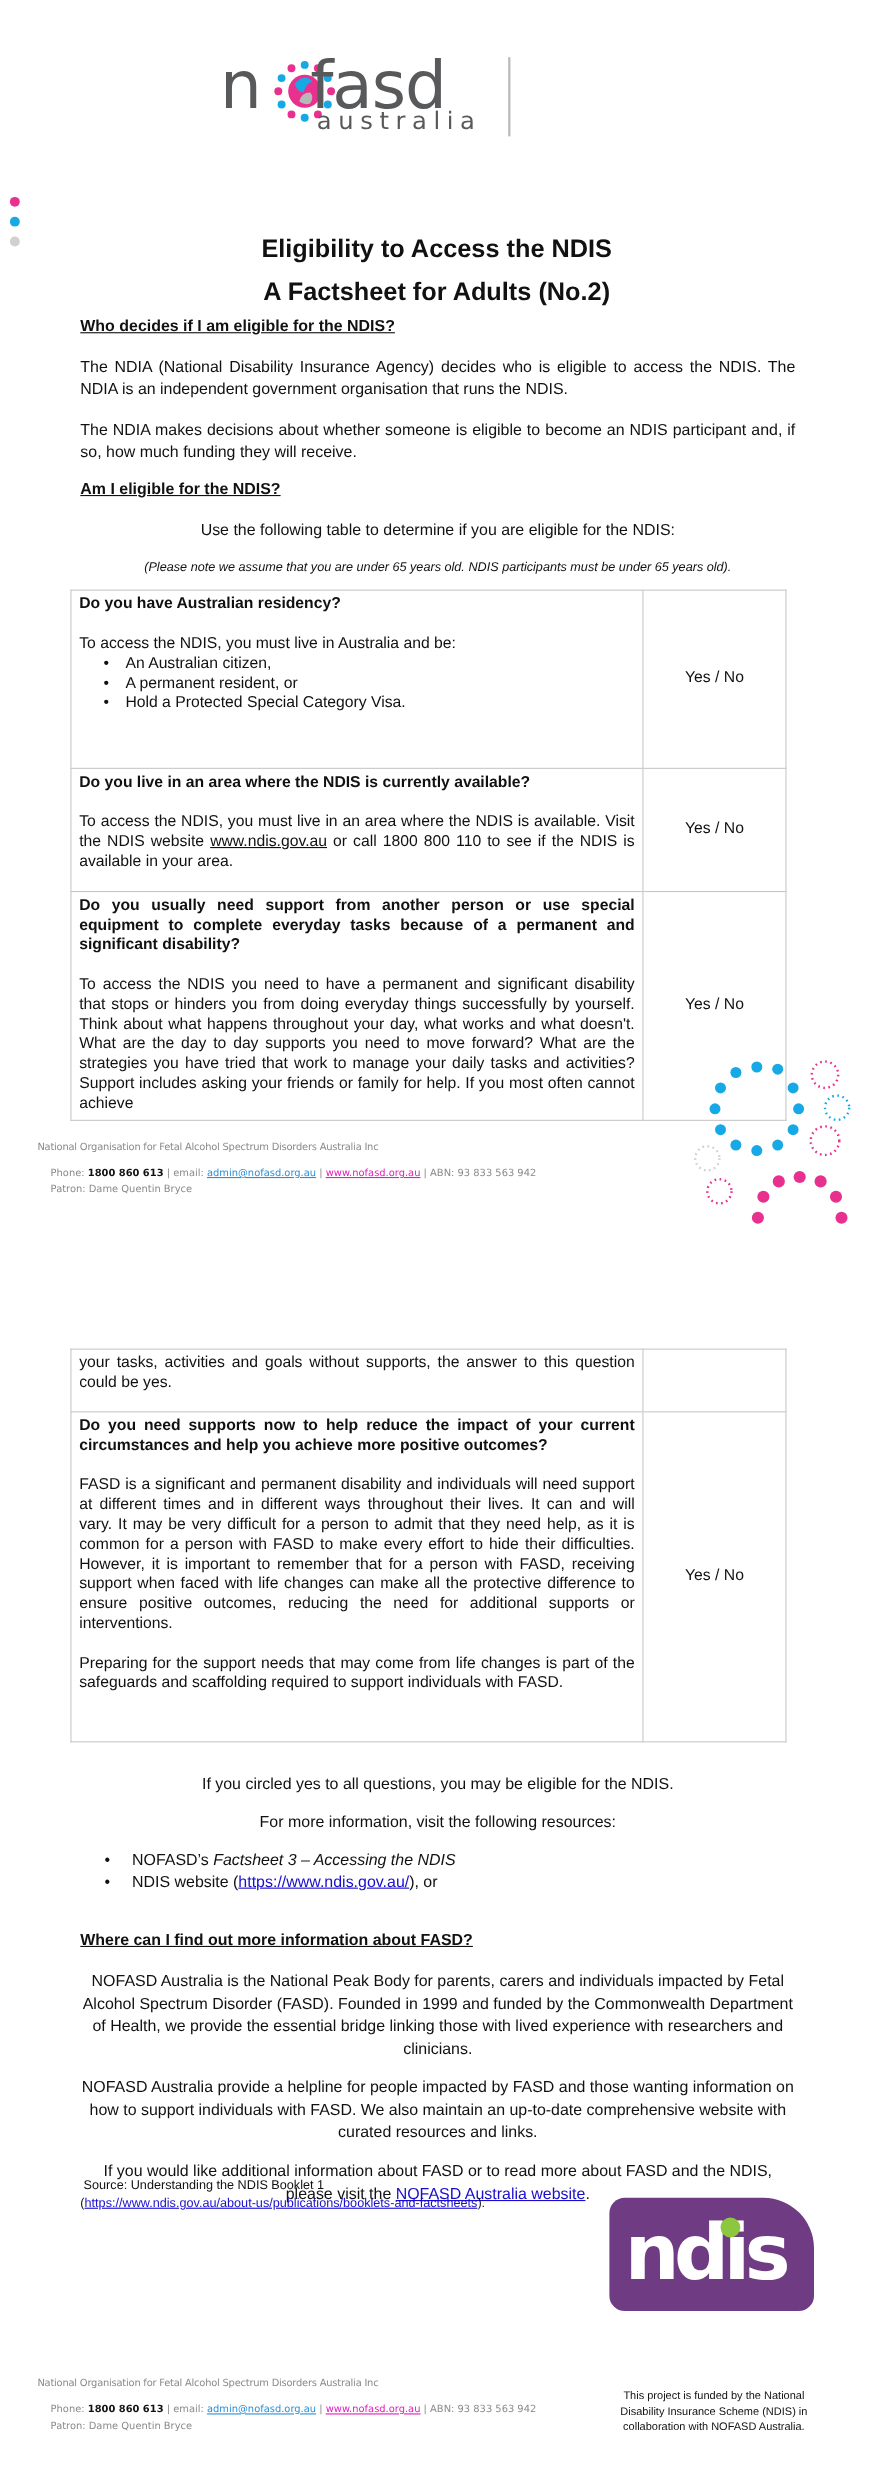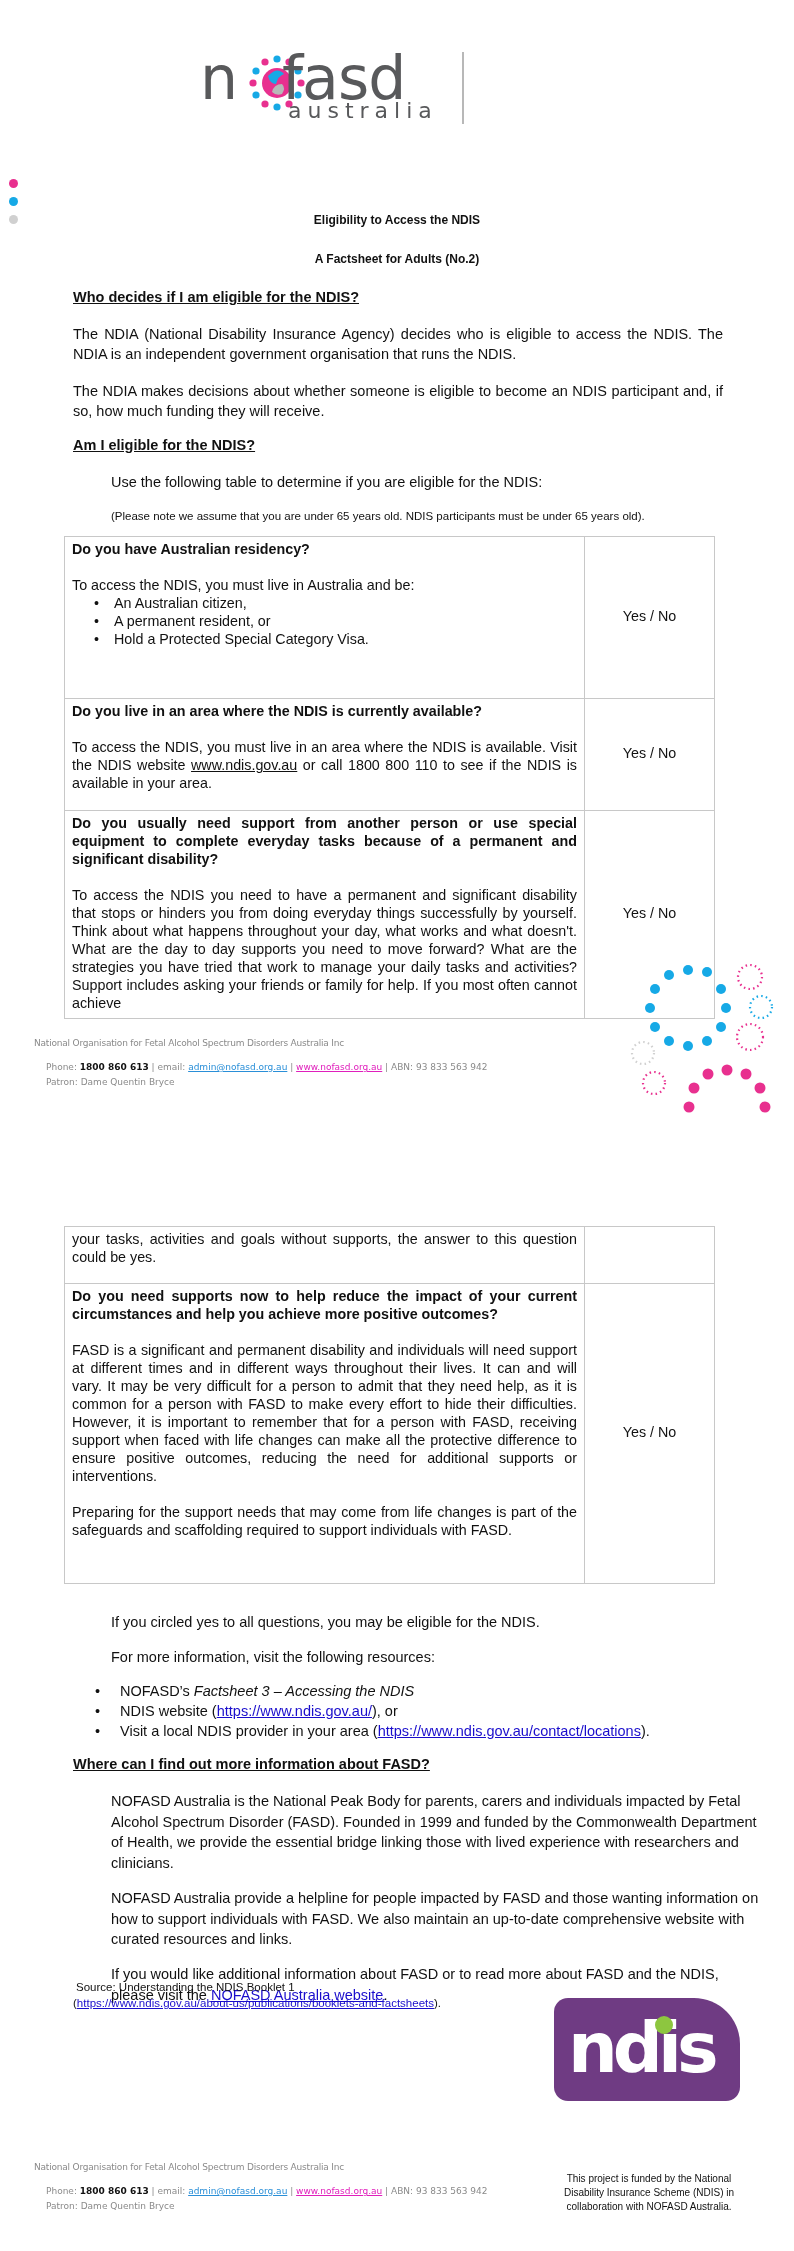--- a/index.html
+++ b/index.html
@@ -16,25 +16,25 @@
   .logo .aus { position: absolute; left: 88px; top: 50px; font-family: "DejaVu Sans", sans-serif; color: #58595b; font-size: 22px; letter-spacing: 6px; }
   .logo .divider { position: absolute; left: 262px; top: 4px; width: 2px; height: 72px; background: #b8b8b8; }
   .logo .nat { position: absolute; left: 276px; top: 4px; color: #58595b; font-weight: bold; line-height: 17px; }
   .logo .nat .l1 { font-size: 19px; display:block; }
   .logo .nat .l2 { font-size: 15px; display:block; }
   .logo .nat .l3, .logo .nat .l4 { font-size: 12.5px; display:block; line-height: 15px; }
   .sun { position: absolute; left: 48px; top: 6px; width: 58px; height: 58px; }
 
   .side-dots span { position: absolute; width: 9px; height: 9px; border-radius: 50%; left: 9px; }
 
-  h1.title { position: absolute; left: 0; width: 794px; text-align: center; font-size: 12px; font-weight: bold; }
+  h1.title { position: absolute; left: 0; width: 794px; text-align: center; font-size: 23px; font-weight: bold; }
   .h2 { position: absolute; left: 73px; font-size: 14.5px; font-weight: bold; text-decoration: underline; }
   .p { position: absolute; left: 73px; width: 650px; font-size: 14.5px; line-height: 20px; text-align: justify; }
-  .p.left { text-align: left; margin-left: 38px; }
-  .note { font-size: 11.5px; }
+  .p.left { text-align: center; }
+  .note { font-size: 11.5px; font-style: italic; }
 
   table.q { position: absolute; left: 64px; width: 651px; border-collapse: collapse; font-size: 14.3px; line-height: 18px; }
   table.q td { border: 1.5px solid #c8c8c8; vertical-align: top; padding: 3px 7px 6px 7px; }
   table.q td.ans { width: 130px; vertical-align: middle; text-align: center; }
   table.q .qh { font-weight: bold; text-align: justify; display: block; }
   table.q .qb { text-align: justify; display: block; }
   table.q ul { margin-left: 22px; }
   table.q li { padding-left: 20px; list-style: none; position: relative; }
   table.q li::before { content: "•"; position: absolute; left: 0; }
   table.q .gap { display: block; height: 18px; }
@@ -192,21 +192,20 @@
   </tr>
 </tbody>
   </table>
 
 <div class="p left" style="top:1612px">If you circled yes to all questions, you may be eligible for the NDIS.</div>
 <div class="p left" style="top:1647px">For more information, visit the following resources:</div>
 
 <div class="res-list" style="top:1681px">
   <div><span>NOFASD’s </span><i>Factsheet 3 – Accessing the NDIS</i></div>
   <div><span>NDIS website (</span><a>https://www.ndis.gov.au/</a><span>), or</span></div>
-  <div><span>Visit a local NDIS provider in your area (</span><a>https://www.ndis.gov.au/contact/locations</a><span>).</span></div>
 </div>
 
 <div class="h2" style="top:1756px">Where can I find out more information about FASD?</div>
 <div class="p left" style="top:1791px;line-height:20.5px">NOFASD Australia is the National Peak Body for parents, carers and individuals impacted by Fetal Alcohol Spectrum Disorder (FASD). Founded in 1999 and funded by the Commonwealth Department of Health, we provide the essential bridge linking those with lived experience with researchers and clinicians.</div>
 <div class="p left" style="top:1888px;line-height:20.5px">NOFASD Australia provide a helpline for people impacted by FASD and those wanting information on how to support individuals with FASD. We also maintain an up-to-date comprehensive website with curated resources and links.</div>
 <div class="p left" style="top:1964px;line-height:20.5px"><span>If you would like additional information about FASD or to read more about FASD and the NDIS, please visit the </span><a>NOFASD Australia website</a><span>.</span></div>
 
 <div class="abs" style="left:73px;top:1979px;font-size:11.5px;line-height:16px">
   <div style="padding-left:3px">Source: Understanding the NDIS Booklet 1</div>
   <div><span>(</span><a>https://www.ndis.gov.au/about-us/publications/booklets-and-factsheets</a><span>).</span></div>

